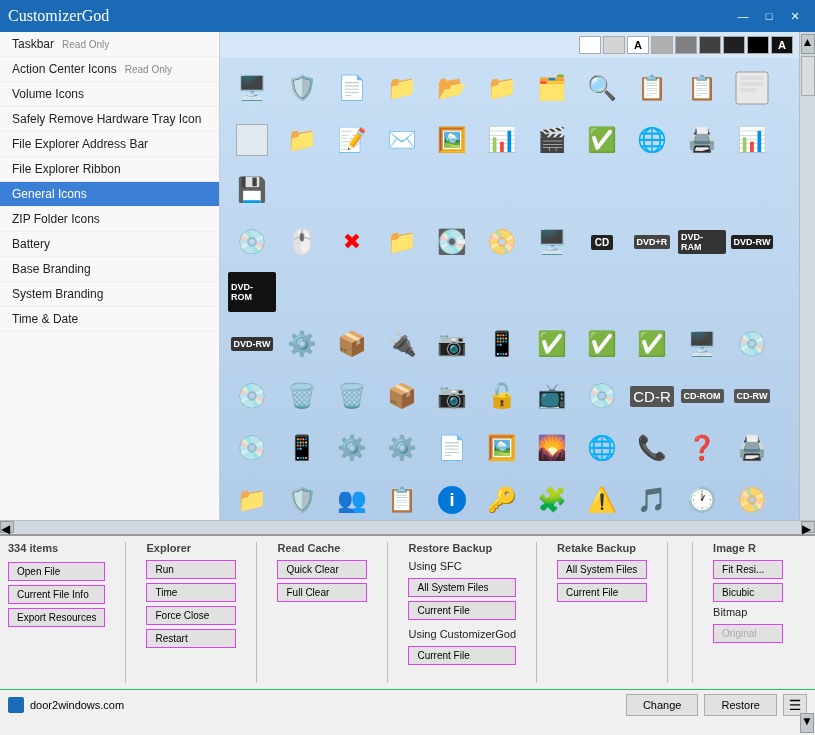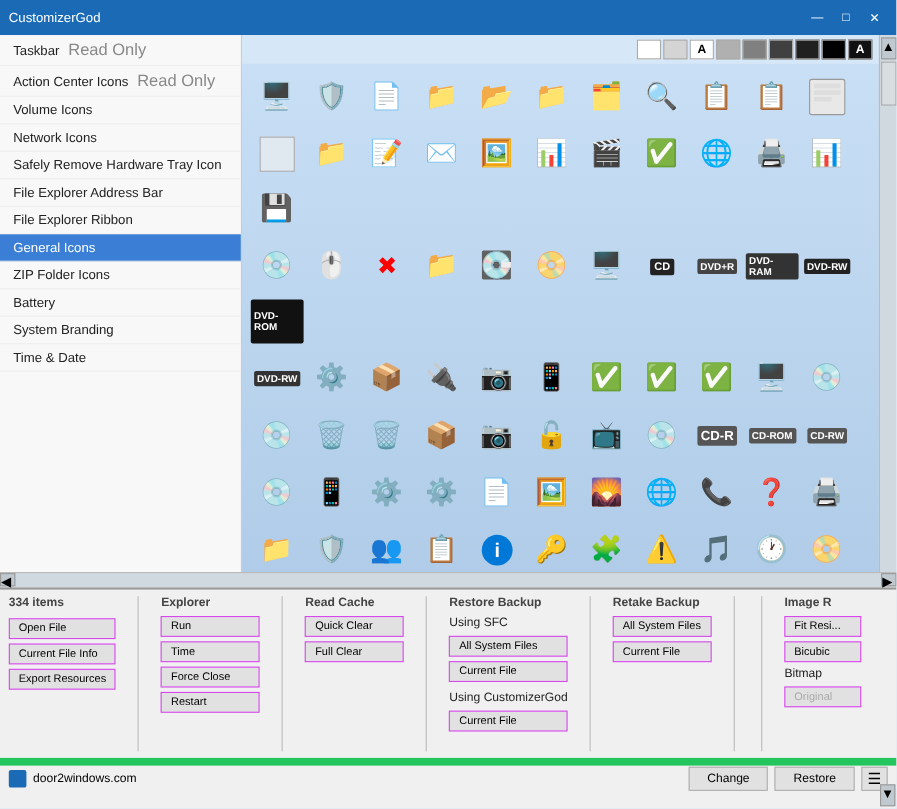--- a/index.html
+++ b/index.html
@@ -7,21 +7,21 @@
 
     .title-bar {
       background: #1a6ab5;
       color: white;
       height: 32px;
       display: flex;
       align-items: center;
       justify-content: space-between;
       padding: 0 8px;
     }
-    .title-bar-title { font-size: 12px; font-weight: normal; }
+    .title-bar-title { font-size: 16px; font-weight: normal; font-family: Liberation Serif, serif; }
     .title-bar-controls { display: flex; gap: 2px; }
     .title-bar-btn {
       width: 24px; height: 20px;
       background: transparent;
       border: none;
       color: white;
       cursor: pointer;
       font-size: 11px;
       display: flex; align-items: center; justify-content: center;
     }
@@ -39,21 +39,21 @@
       overflow-y: auto;
       flex-shrink: 0;
     }
     .sidebar-item {
       padding: 5px 12px;
       cursor: pointer;
       border-bottom: 1px solid #eee;
       color: #222;
     }
     .sidebar-item.active { background: #3a7fd5; color: white; }
-    .sidebar-item .read-only { color: #888; font-size: 15px; margin-left: 8px; }
+    .sidebar-item .read-only { color: #888; font-size: 10px; margin-left: 8px; }
 
     .icon-grid-area {
       flex: 1;
       background: linear-gradient(180deg, #c8dff5 0%, #b0cce8 100%);
       overflow-y: auto;
       overflow-x: hidden;
       padding: 4px;
     }
 
     .scrollbar-y {
@@ -139,21 +139,21 @@
       width: 1px;
       background: #bbb;
       margin: 0 4px;
       align-self: stretch;
     }
     .items-count { font-size: 11px; color: #444; margin-bottom: 4px; font-weight: 600; }
 
     .bottom-status {
       height: 30px;
       background: #f0f0f0;
-      border-top: 7px solid #22c55e;
+      border-top: 1px solid #22c55e;
       display: flex;
       align-items: center;
       justify-content: space-between;
       padding: 0 8px;
     }
     .status-left { display: flex; align-items: center; gap: 6px; font-size: 11px; }
     .status-icon { width: 16px; height: 16px; background: #1a6ab5; border-radius: 2px; display: inline-block; }
     .status-right { display: flex; gap: 6px; justify-content: space-between; }
     .status-btn {
       background: #e1e1e1;
@@ -206,27 +206,27 @@
   </div>
 </div>
 
 <div class="main-content">
 
   <div class="sidebar">
 
   <div class="sidebar-item">Taskbar<span class="read-only">Read Only</span></div>
       <div class="sidebar-item">Action Center Icons<span class="read-only">Read Only</span></div>
       <div class="sidebar-item">Volume Icons</div>
-      <div class="sidebar-item">Network Icons</div>
       <div class="sidebar-item">Safely Remove Hardware Tray Icon</div>
       <div class="sidebar-item">File Explorer Address Bar</div>
       <div class="sidebar-item">File Explorer Ribbon</div>
       <div class="sidebar-item active">General Icons</div>
       <div class="sidebar-item">ZIP Folder Icons</div>
       <div class="sidebar-item">Battery</div>
+      <div class="sidebar-item">Base Branding</div>
       <div class="sidebar-item">System Branding</div>
       <div class="sidebar-item">Time &amp; Date</div>
     </div>
 
   <div style="display:flex; flex-direction:column; flex:1; overflow:hidden;">
 
     <div class="palette-row">
       <div style="flex:1"></div>
       <div class="palette-swatch" style="background:#fff;"></div>
       <div class="palette-swatch" style="background:#d4d4d4;"></div>
@@ -415,21 +415,21 @@
         <div class="icon-cell">
             <span class="icon-emoji">🔓</span>
           </div>
         <div class="icon-cell">
             <span class="icon-emoji">📺</span>
           </div>
         <div class="icon-cell">
             <span class="icon-emoji">💿</span>
           </div>
         <div class="icon-cell">
-          <div style="font-size:12px;font-weight:bold;background:#555;color:#fff;padding:2px 3px;border-radius:2px;">CD-R</div>
+          <div style="font-size:15px;font-weight:normal;background:#555;color:#fff;padding:2px 3px;border-radius:2px;">CD-R</div>
         </div>
         <div class="icon-cell">
           <div style="font-size:9px;font-weight:bold;background:#555;color:#fff;padding:2px 3px;border-radius:2px;">CD-ROM</div>
         </div>
         <div class="icon-cell">
           <div style="font-size:9px;font-weight:bold;background:#555;color:#fff;padding:2px 3px;border-radius:2px;">CD-RW</div>
         </div>
       </div>
 
       <div class="icon-row">

